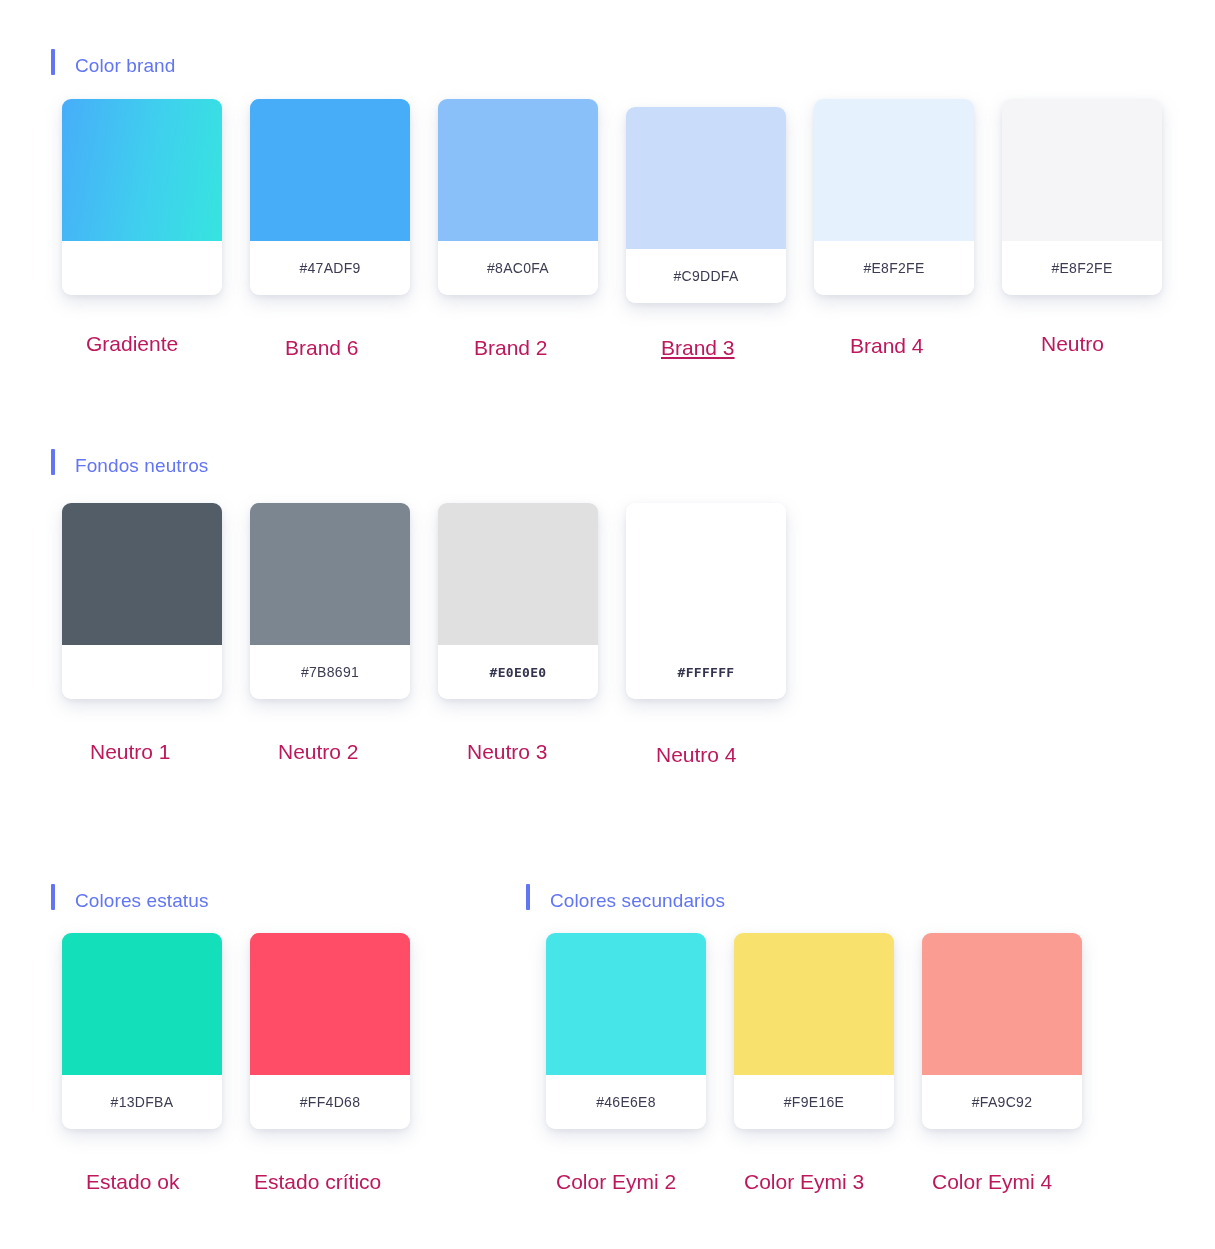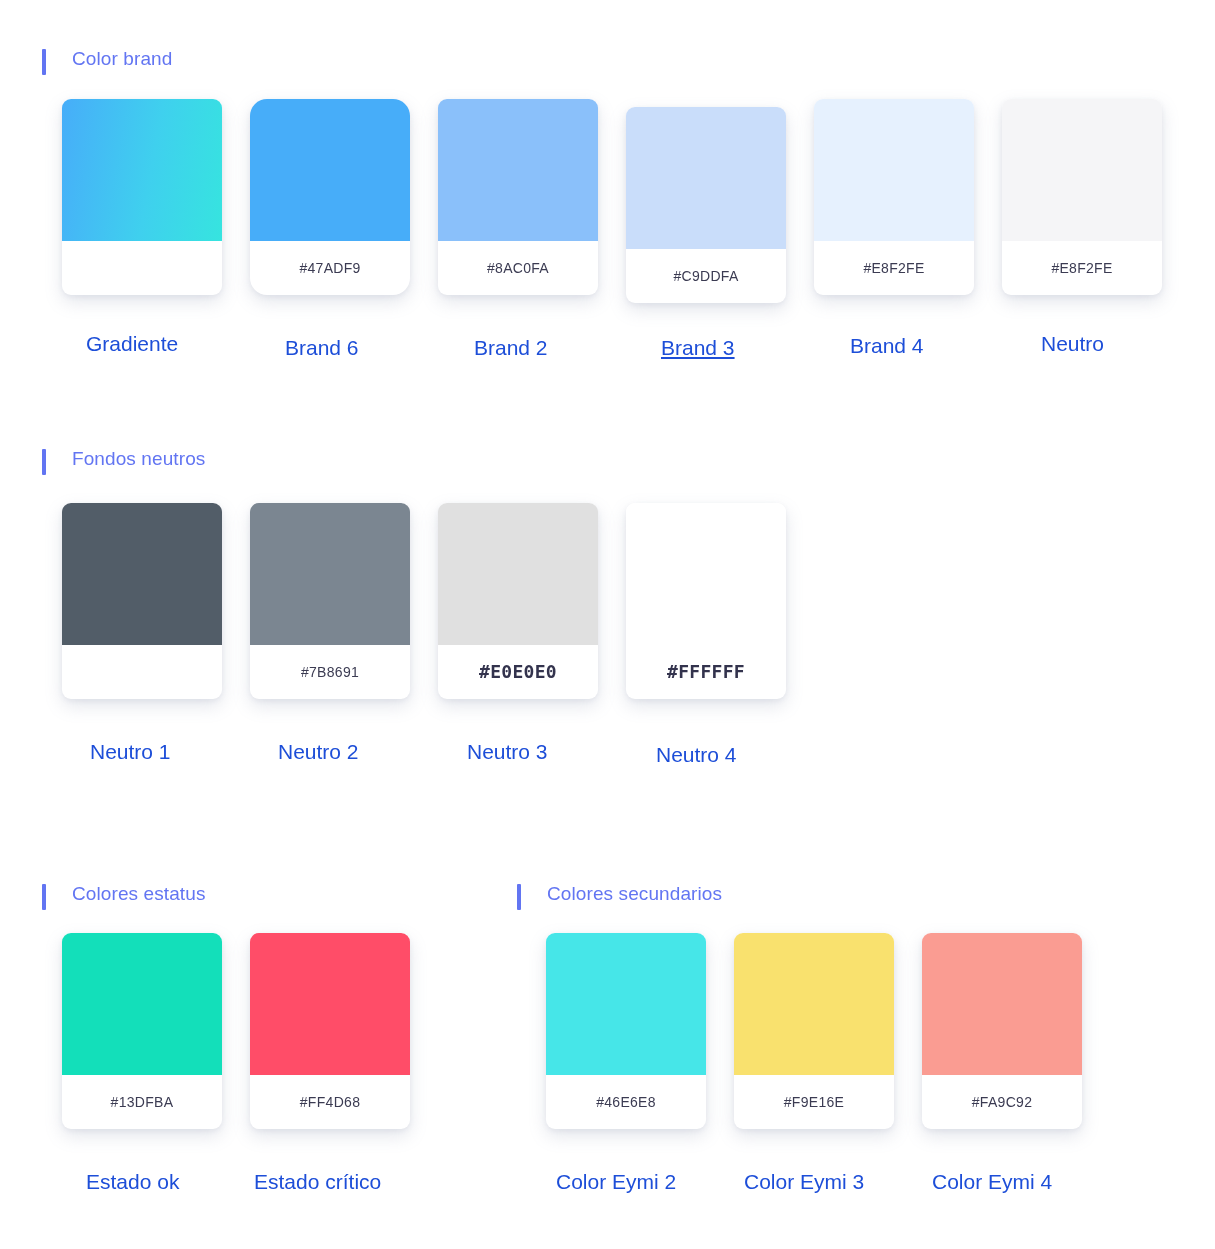--- a/index.html
+++ b/index.html
@@ -13,22 +13,23 @@
     overflow: hidden;
     position: relative;
   }
 
   .page { position: relative; width: 1215px; height: 1249px; }
 
   
   .section-head {
     position: absolute;
     display: flex;
-    align-items: flex-start;
-    gap: 26px;
+    align-items: flex-end;
+    gap: 20px;
+    margin-left: 9px;
   }
   .accent-bar {
     width: 4px;
     height: 26px;
     background: #6275f2;
     border-radius: 1px;
     flex: none;
   }
   .section-title {
     font-size: 19px;
@@ -58,51 +59,51 @@
     display: flex;
     align-items: center;
     justify-content: center;
     font-size: 14px;
     color: #3b3b52;
     letter-spacing: 0.3px;
     line-height: 1;
   }
   .card .hex.mono {
     font-family: "DejaVu Sans Mono", "Liberation Mono", monospace;
-    font-size: 18px;
+    font-size: 13px;
     font-weight: 700;
     color: #33334d;
   }
 
   
   .swatch-label {
     position: absolute;
     font-size: 21px;
-    color: #1d4ed8;
+    color: #be185d;
     white-space: nowrap;
     line-height: 1;
   }
 </style>
 </head>
 <body style="background: rgb(255, 255, 255);">
 
 <div class="page">
 
   <div class="section-head" style="left:42px; top:49px;">
     <span class="accent-bar"></span>
     <span class="section-title">Color brand</span>
   </div>
 
   <div class="card" style="left:62px; top:99px;">
     <div class="fill" style="background: linear-gradient(100deg, rgb(71, 173, 249) 0%, rgb(63, 208, 238) 55%, rgb(54, 228, 223) 100%);"></div>
     <div class="hex"></div>
   </div>
   <div class="swatch-label" style="left:86px; top:333px;">Gradiente</div>
 
-  <div class="card" style="left:250px; top:99px;border-radius:17px;">
+  <div class="card" style="left:250px; top:99px;">
     <div class="fill" style="background: rgb(71, 173, 249);"></div>
     <div class="hex">#47ADF9</div>
   </div>
   <div class="swatch-label" style="left:285px; top:337px;">Brand 6</div>
 
   <div class="card" style="left:438px; top:99px;">
     <div class="fill" style="background: rgb(138, 192, 250);"></div>
     <div class="hex">#8AC0FA</div>
   </div>
   <div class="swatch-label" style="left:474px; top:337px;">Brand 2</div>

